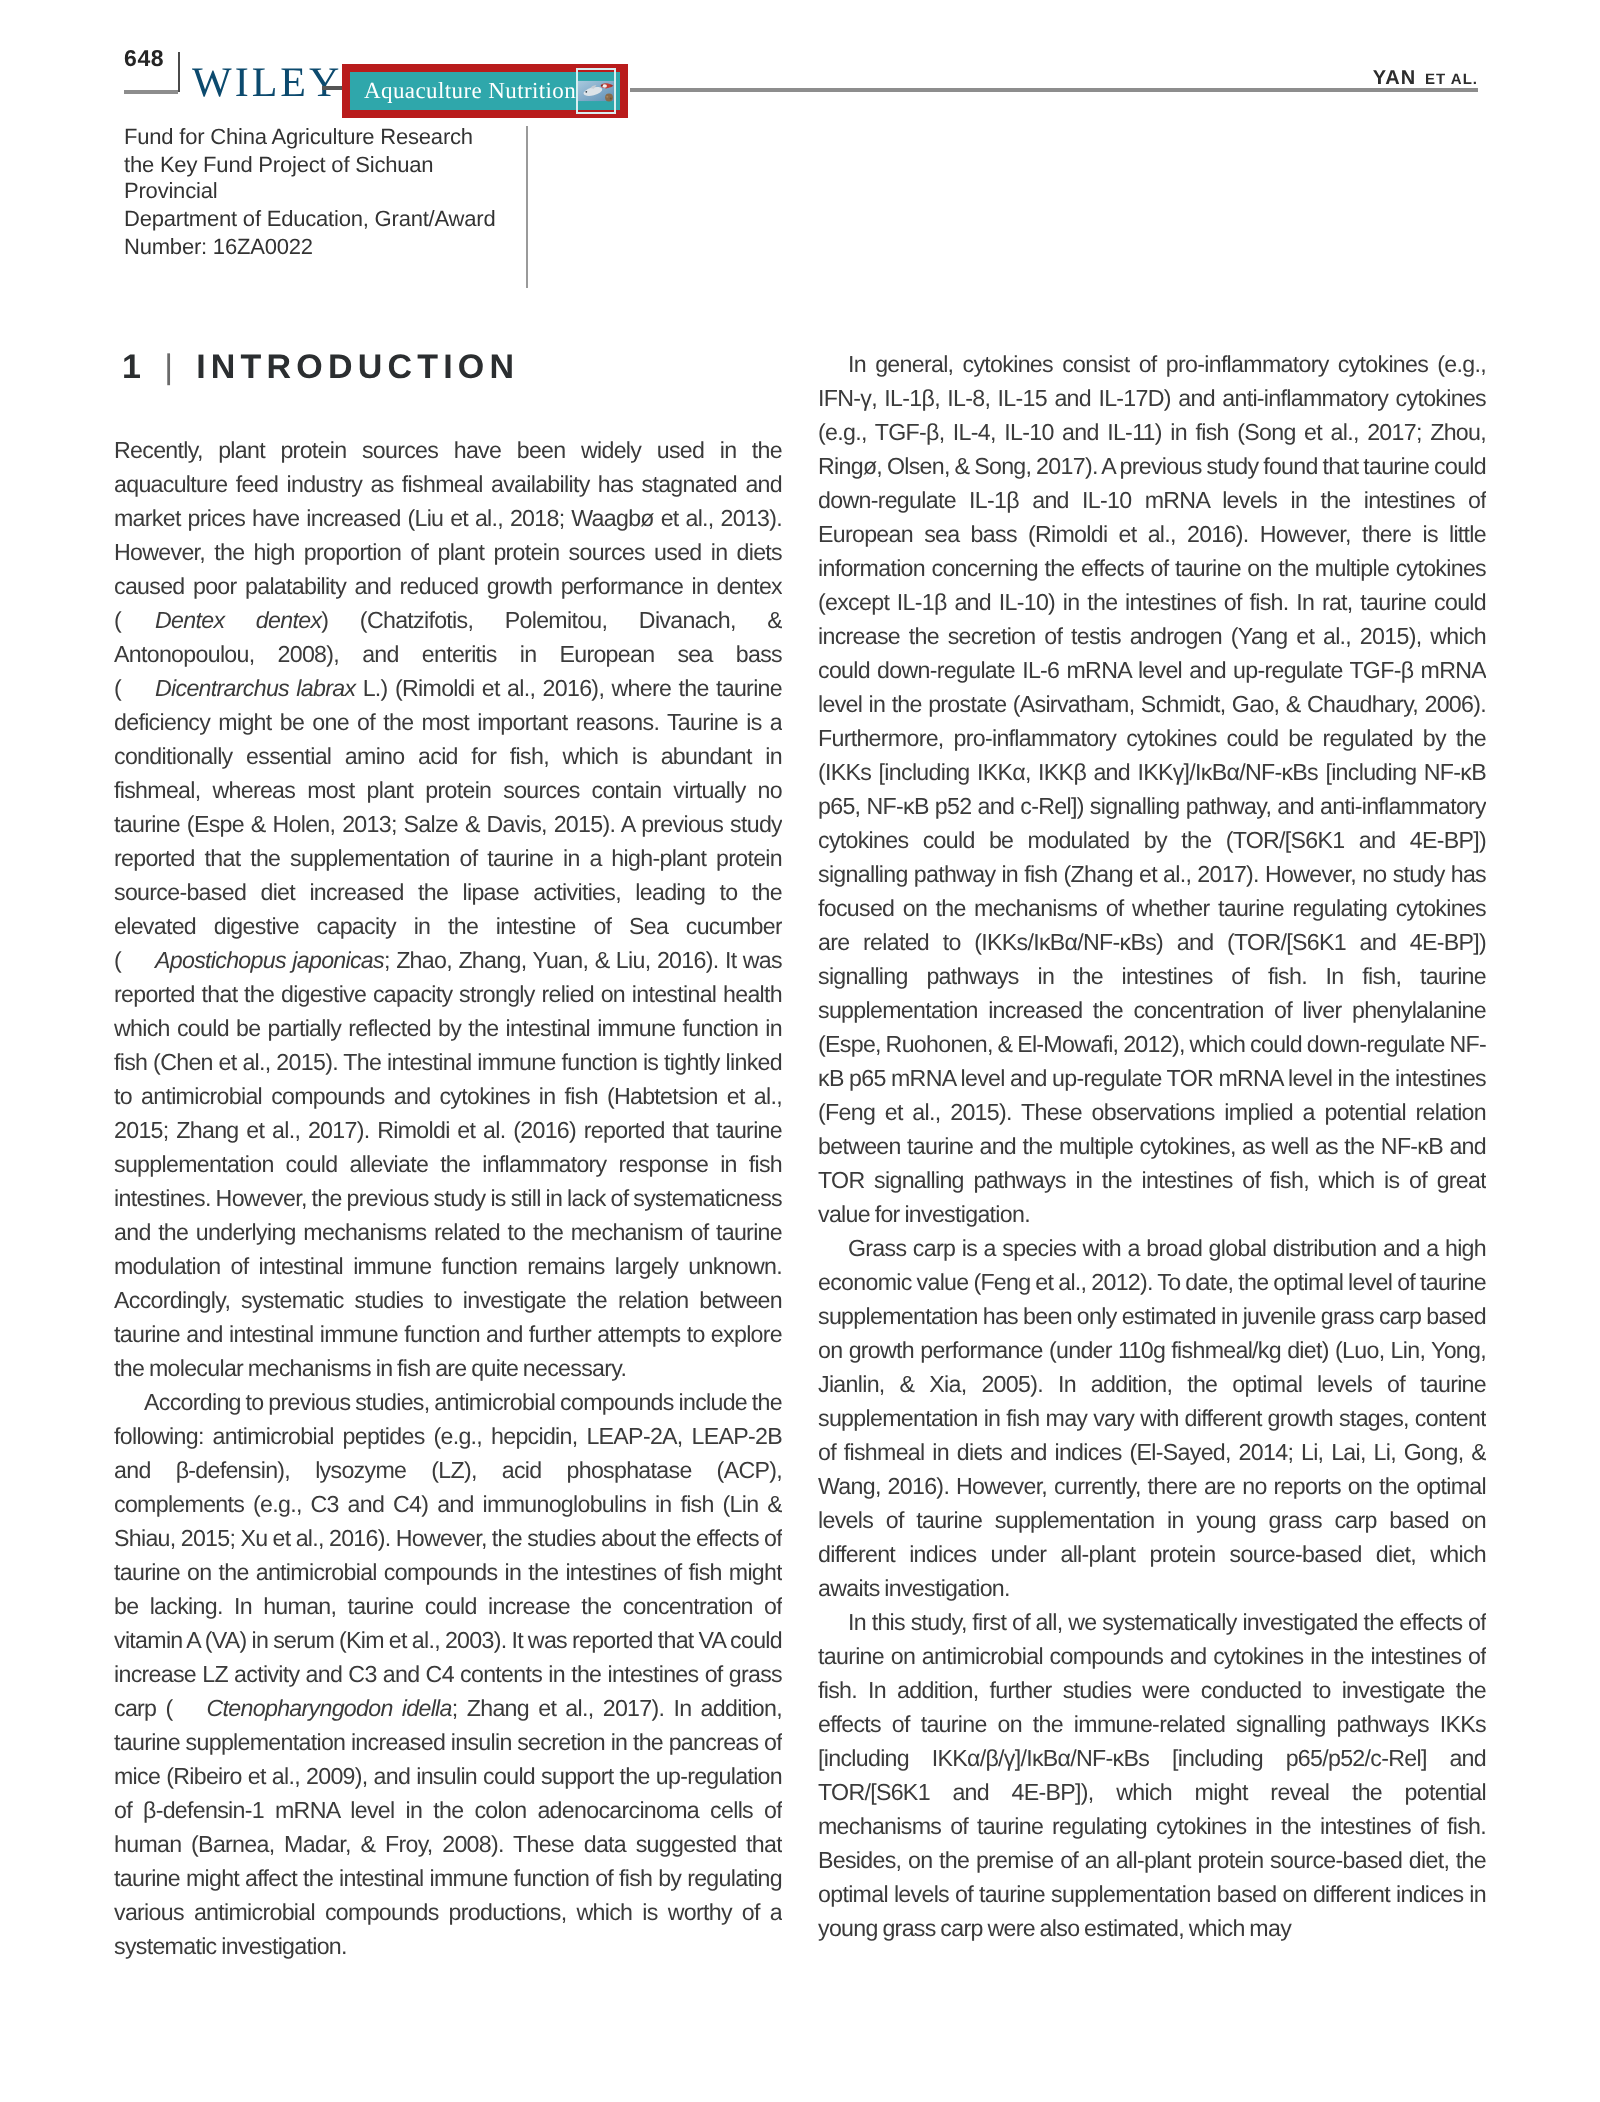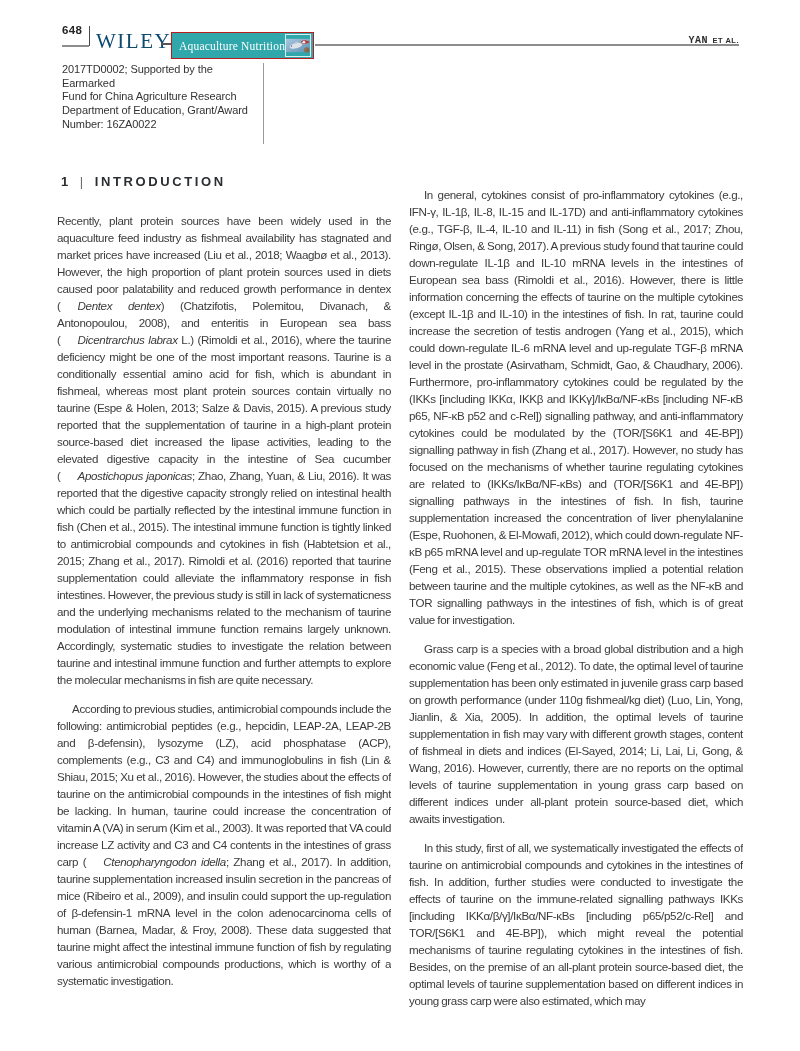--- a/index.html
+++ b/index.html
@@ -5,43 +5,43 @@
   * { box-sizing: border-box; margin: 0; padding: 0; }
   html, body { width: 800px; height: 1051px; background: #ffffff; overflow: hidden; }
   body { position: relative; font-family: "Liberation Sans", sans-serif; color: #3b3b3b; }
 
   
   .page-number { position: absolute; left: 62px; top: 24px; font-size: 11.5px; font-weight: 700; color: #252525; letter-spacing: 0.3px; }
   .header-tick { position: absolute; left: 89px; top: 26px; width: 1px; height: 20px; background: #4a4a4a; }
   .header-rule-left { position: absolute; left: 62px; top: 45px; width: 27px; height: 2px; background: #8d8d8d; }
   .publisher-logo { position: absolute; left: 96px; top: 29px; font-family: "Liberation Serif", serif; font-size: 21px; font-weight: 400; letter-spacing: 1.5px; color: #0c4a6e; }
   .header-dash { position: absolute; left: 161px; top: 43px; width: 10px; height: 1.5px; background: #555; }
-  .journal-badge { position: absolute; left: 171px; top: 32px; width: 143px; height: 27px; background: #2fa7ab; border: 1px solid #b91c1c; display: flex; align-items: center; }
+  .journal-badge { position: absolute; left: 171px; top: 32px; width: 143px; height: 27px; background: #2fa7ab; border: 4px solid #b91c1c; display: flex; align-items: center; }
   .journal-badge .journal-name { flex: 1; padding-left: 7px; font-family: "Liberation Serif", serif; font-size: 11.5px; color: #ffffff; letter-spacing: 0.2px; white-space: nowrap; }
   .journal-badge svg { display: block; margin-right: 2px; border: 1px solid #d9eef0; }
   .header-rule-long { position: absolute; left: 315px; top: 44px; width: 424px; height: 2px; background: #8d8d8d; }
   .running-head { position: absolute; left: 560px; top: 29px; width: 179px; text-align: right; color: #2c2c2c; white-space: nowrap; }
-  .running-head .rh-name { font-size: 10px; font-weight: 600; letter-spacing: 0.5px; font-family: Liberation Mono, monospace; }
+  .running-head .rh-name { font-size: 10px; font-weight: 600; letter-spacing: 0.5px; }
   .running-head .rh-suffix { font-size: 7.5px; font-weight: 600; letter-spacing: 0.5px; }
 
   
   .funding-note { position: absolute; left: 62px; top: 63px; width: 198px; }
   .funding-note .fline { font-size: 11px; line-height: 13.7px; color: #333333; letter-spacing: -0.1px; }
   .funding-divider { position: absolute; left: 263px; top: 63px; width: 1px; height: 81px; background: #9a9a9a; }
 
   
   .col { position: absolute; top: 172px; width: 334px; height: 872px; overflow: hidden; }
   .col-left { left: 57px; }
   .col-right { left: 409px; top: 174px; }
 
-  h1.section-heading { font-size: 13px; font-weight: 700; letter-spacing: 2.6px; color: #2b2e30; margin: 2px 0 23px 4px; font-family: "Liberation Sans", sans-serif; }
+  h1.section-heading { font-size: 17px; font-weight: 700; letter-spacing: 2.6px; color: #2b2e30; margin: 2px 0 23px 4px; font-family: "Liberation Sans", sans-serif; }
   h1.section-heading .sep { font-weight: 400; color: #6a6a6a; margin: 0 9px; }
 
   .col p { font-size: 11.6px; line-height: 17px; letter-spacing: -0.35px; word-spacing: -0.5px; text-align: justify; color: #3b3b3b; }
-  .col p.ind { text-indent: 15px; margin-top: 12px; }
+  .col p.ind { text-indent: 15px; }
   .col p i { font-style: italic; padding-left: 17px; }
 </style>
 </head>
 <body>
 
 <div>
   <span class="page-number">648</span>
   <div class="header-tick"></div>
   <div class="header-rule-left"></div>
   <span class="publisher-logo">WILEY</span>
@@ -75,22 +75,22 @@
   </div>
 
   <div class="header-rule-long"></div>
   <div class="running-head">
     <span class="rh-name">YAN</span>
     <span class="rh-suffix">ET AL.</span>
   </div>
 </div>
 
 <div class="funding-note" id="funding-lines">
-    <div class="fline">2017TD0002; Supported by the Earmarked</div>
     <div class="fline">Fund for China Agriculture Research</div>
+    <div class="fline">the Key Fund Project of Sichuan Provincial</div>
     <div class="fline">Department of Education, Grant/Award</div>
     <div class="fline">Number: 16ZA0022</div>
   </div>
 <div class="funding-divider"></div>
 
 <div class="col col-left" id="col-left">
   <h1 class="section-heading">
     <span>1</span><span class="sep">|</span><span>INTRODUCTION</span>
   </h1>
 <p>Recently, plant protein sources have been widely used in the aquaculture feed industry as fishmeal availability has stagnated and market prices have increased (Liu et al., 2018; Waagbø et al., 2013). However, the high proportion of plant protein sources used in diets caused poor palatability and reduced growth performance in dentex (<i>Dentex dentex</i>) (Chatzifotis, Polemitou, Divanach, &amp; Antonopoulou, 2008), and enteritis in European sea bass (<i>Dicentrarchus labrax</i> L.) (Rimoldi et al., 2016), where the taurine deficiency might be one of the most important reasons. Taurine is a conditionally essential amino acid for fish, which is abundant in fishmeal, whereas most plant protein sources contain virtually no taurine (Espe &amp; Holen, 2013; Salze &amp; Davis, 2015). A previous study reported that the supplementation of taurine in a high-plant protein source-based diet increased the lipase activities, leading to the elevated digestive capacity in the intestine of Sea cucumber (<i>Apostichopus japonicas</i>; Zhao, Zhang, Yuan, &amp; Liu, 2016). It was reported that the digestive capacity strongly relied on intestinal health which could be partially reflected by the intestinal immune function in fish (Chen et al., 2015). The intestinal immune function is tightly linked to antimicrobial compounds and cytokines in fish (Habtetsion et al., 2015; Zhang et al., 2017). Rimoldi et al. (2016) reported that taurine supplementation could alleviate the inflammatory response in fish intestines. However, the previous study is still in lack of systematicness and the underlying mechanisms related to the mechanism of taurine modulation of intestinal immune function remains largely unknown. Accordingly, systematic studies to investigate the relation between taurine and intestinal immune function and further attempts to explore the molecular mechanisms in fish are quite necessary.</p>

